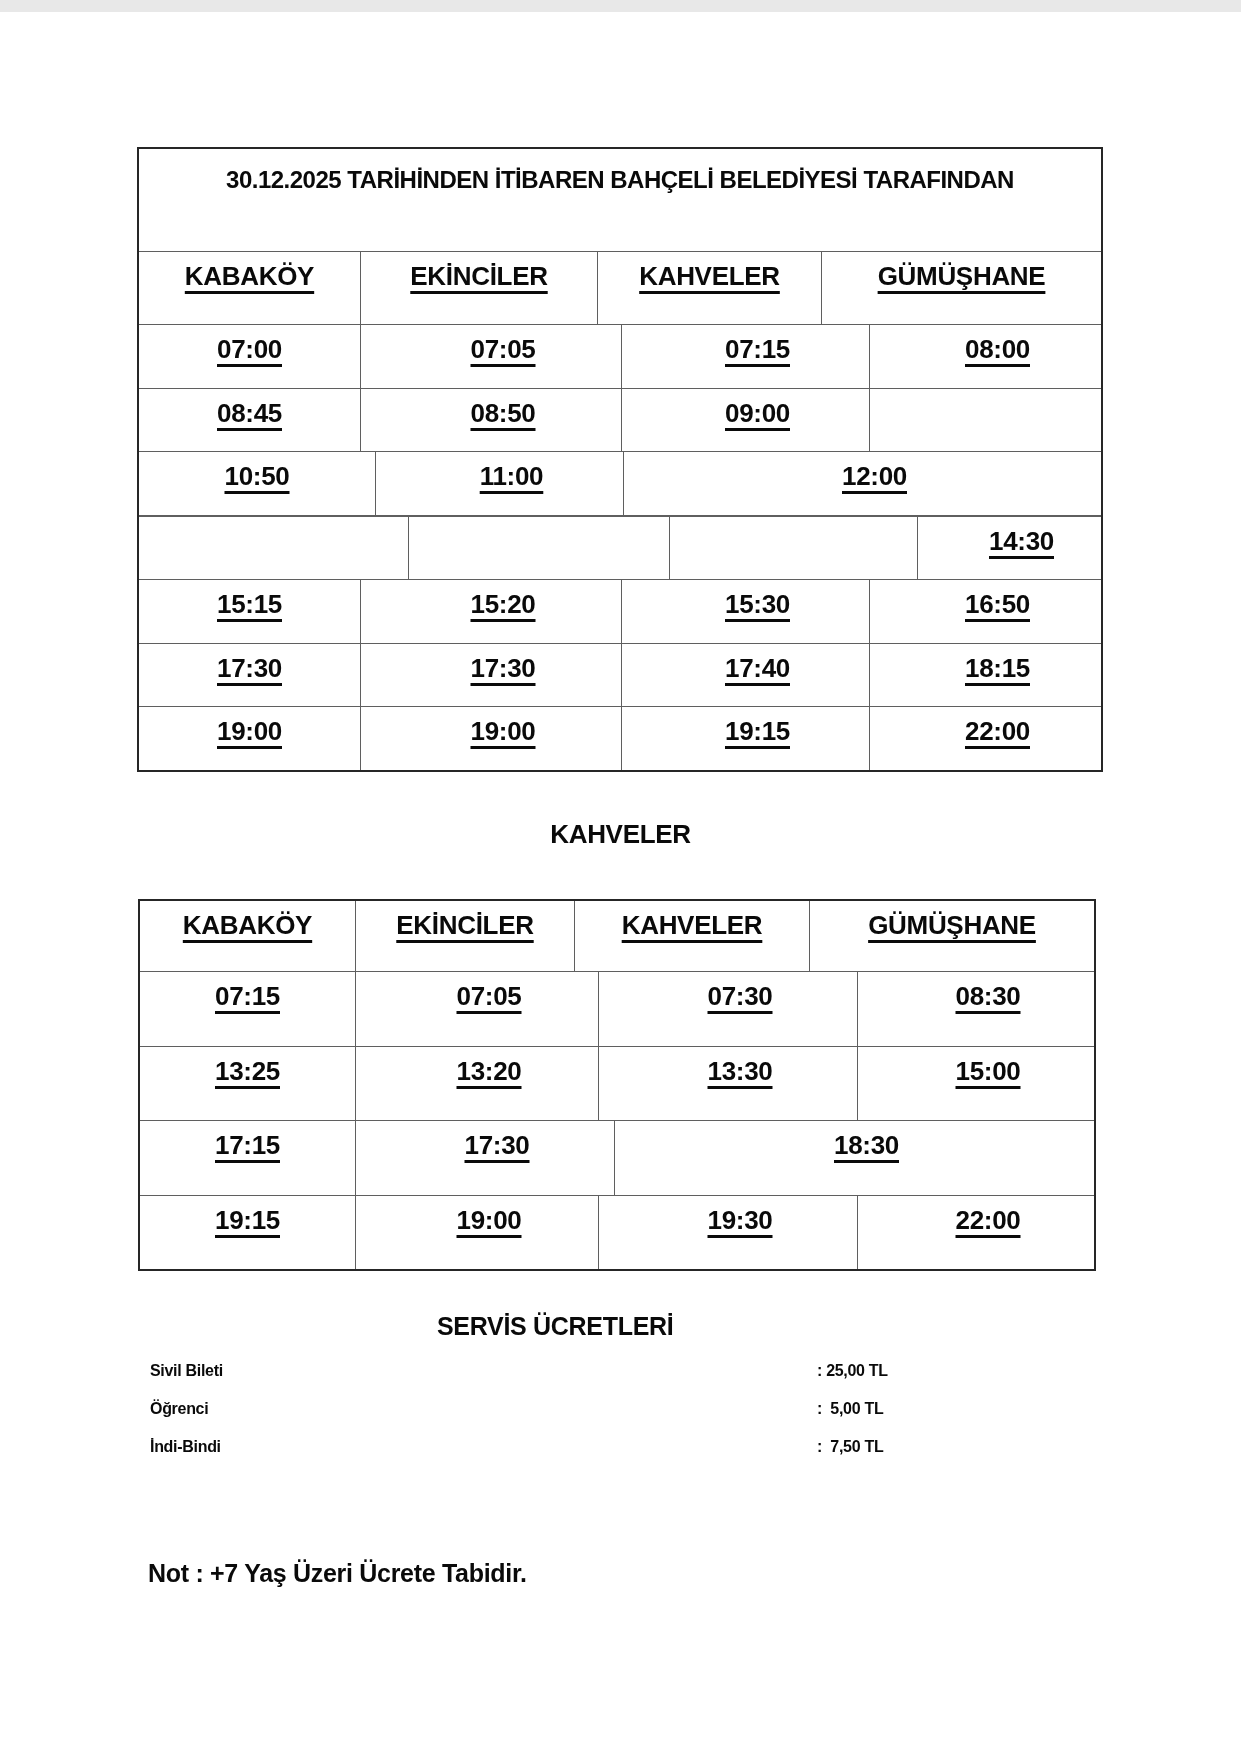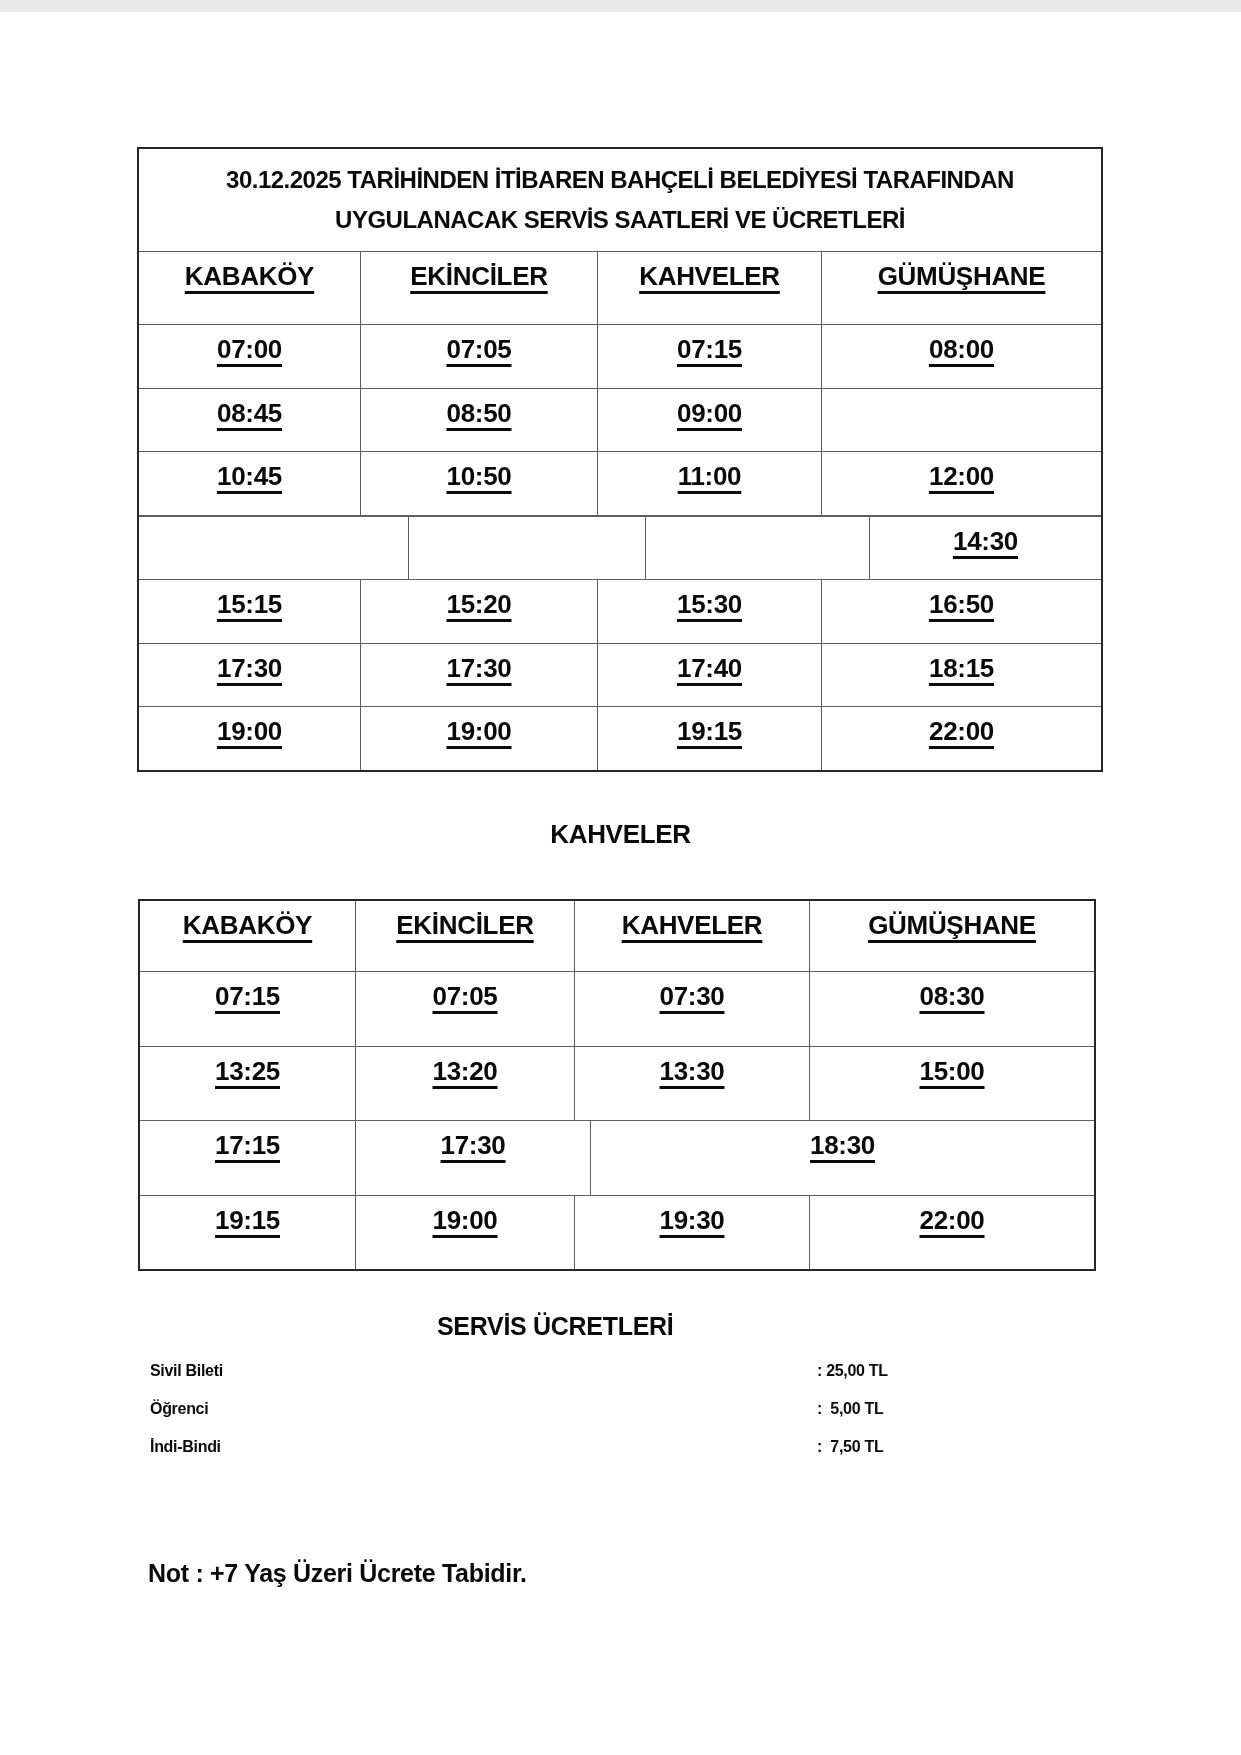--- a/index.html
+++ b/index.html
@@ -35,21 +35,21 @@
     padding-top:11px;
     font-size:24px;line-height:40px;
     text-align:center;
     letter-spacing:-0.5px;
     white-space:nowrap;
   }
   .row{display:flex;border-top:1px solid var(--line);}
   .row.thick-top{border-top:2px solid var(--line);padding-left:48px;}
   .head-row{height:73px;}
   .t2 .head-row{height:70px;border-top:none;}
-  .data-row{flex:1 1 0;}
+  .data-row{flex:1 1 0;gap:24px;}
   .cell{
     padding-top:9px;
     text-align:center;
     font-size:26px;line-height:30px;
     overflow:hidden;
   }
   .t1 .c1{width:222px;} .t1 .c2{width:237px;} .t1 .c3{width:224px;}
   .t2 .c1{width:216px;} .t2 .c2{width:219px;} .t2 .c3{width:235px;}
   .c4{flex:1 1 0;}
   .c1,.c2,.c3{border-right:1px solid var(--line);}
@@ -78,42 +78,40 @@
   }
 </style>
 </head>
 <body>
 
 <div class="page">
 
   <div class="sched t1">
     <div class="title-row">
       <div>30.12.2025 TARİHİNDEN İTİBAREN BAHÇELİ BELEDİYESİ TARAFINDAN</div>
-      <div>UYGULANACAK SERVİS SAATLERİ VE ÜCRETLERİ</div>
     </div>
     <div class="row head-row">
       <div class="cell c1"><span class="u">KABAKÖY</span></div>
       <div class="cell c2"><span class="u">EKİNCİLER</span></div>
       <div class="cell c3"><span class="u">KAHVELER</span></div>
       <div class="cell c4"><span class="u">GÜMÜŞHANE</span></div>
     </div>
     <div class="row data-row">
       <div class="cell c1"><span class="u">07:00</span></div>
       <div class="cell c2"><span class="u">07:05</span></div>
       <div class="cell c3"><span class="u">07:15</span></div>
       <div class="cell c4"><span class="u">08:00</span></div>
     </div>
     <div class="row data-row">
       <div class="cell c1"><span class="u">08:45</span></div>
       <div class="cell c2"><span class="u">08:50</span></div>
       <div class="cell c3"><span class="u">09:00</span></div>
       <div class="cell c4"><span class="u"></span></div>
     </div>
     <div class="row data-row">
-      <div class="cell c1"><span class="u">10:45</span></div>
       <div class="cell c2"><span class="u">10:50</span></div>
       <div class="cell c3"><span class="u">11:00</span></div>
       <div class="cell c4"><span class="u">12:00</span></div>
     </div>
     <div class="row data-row thick-top">
       <div class="cell c1"><span class="u"></span></div>
       <div class="cell c2"><span class="u"></span></div>
       <div class="cell c3"><span class="u"></span></div>
       <div class="cell c4"><span class="u">14:30</span></div>
     </div>

